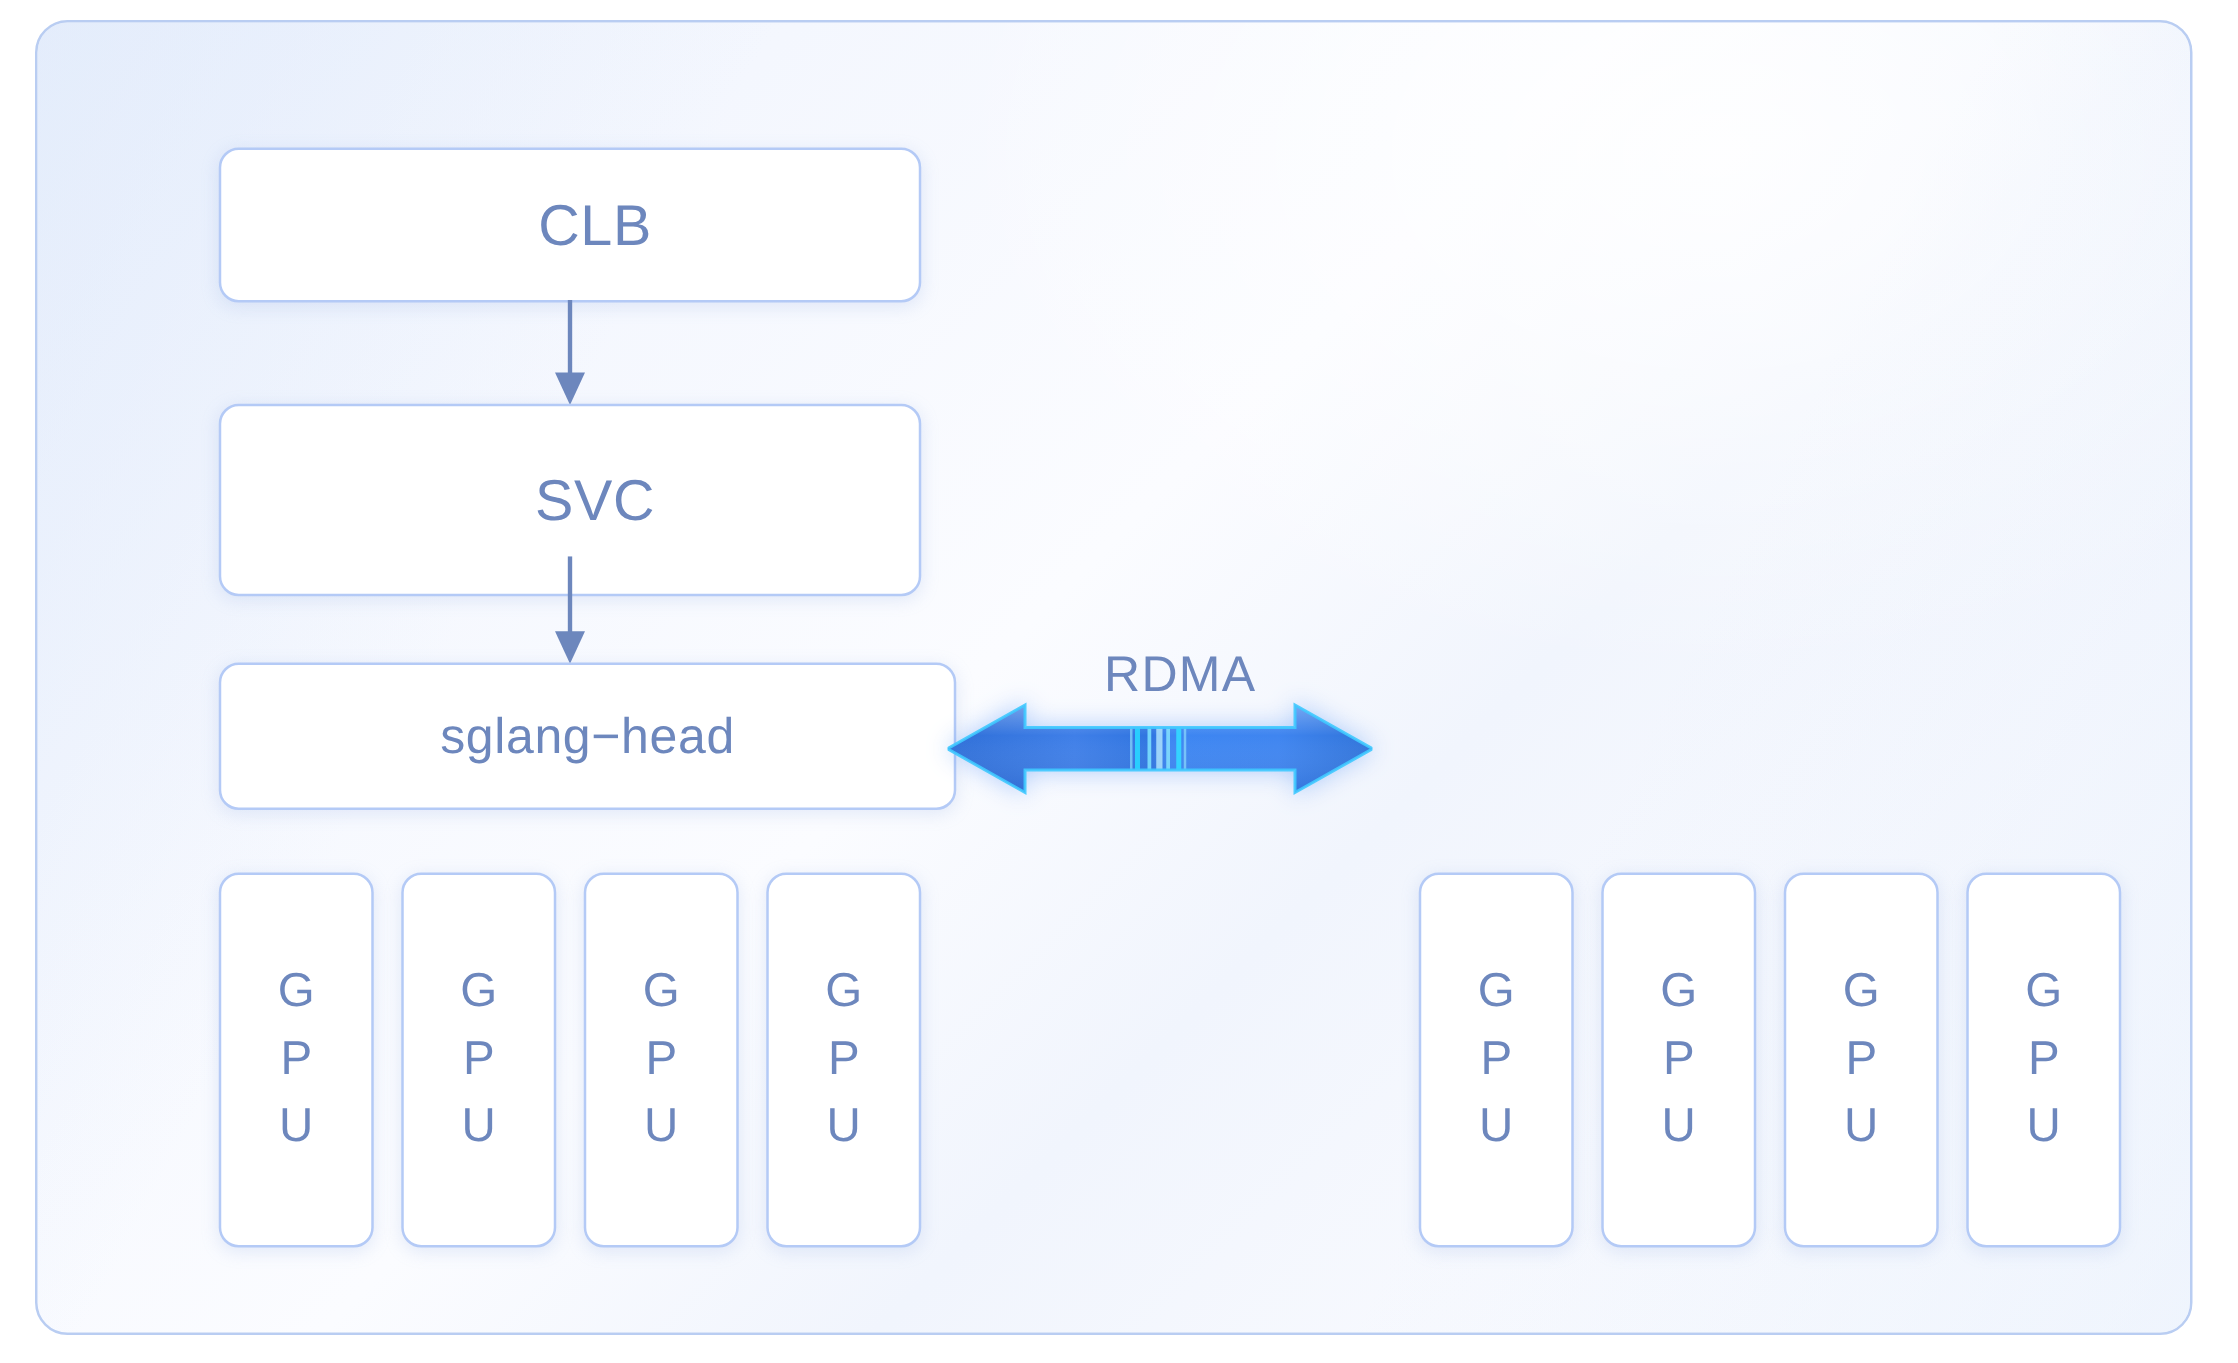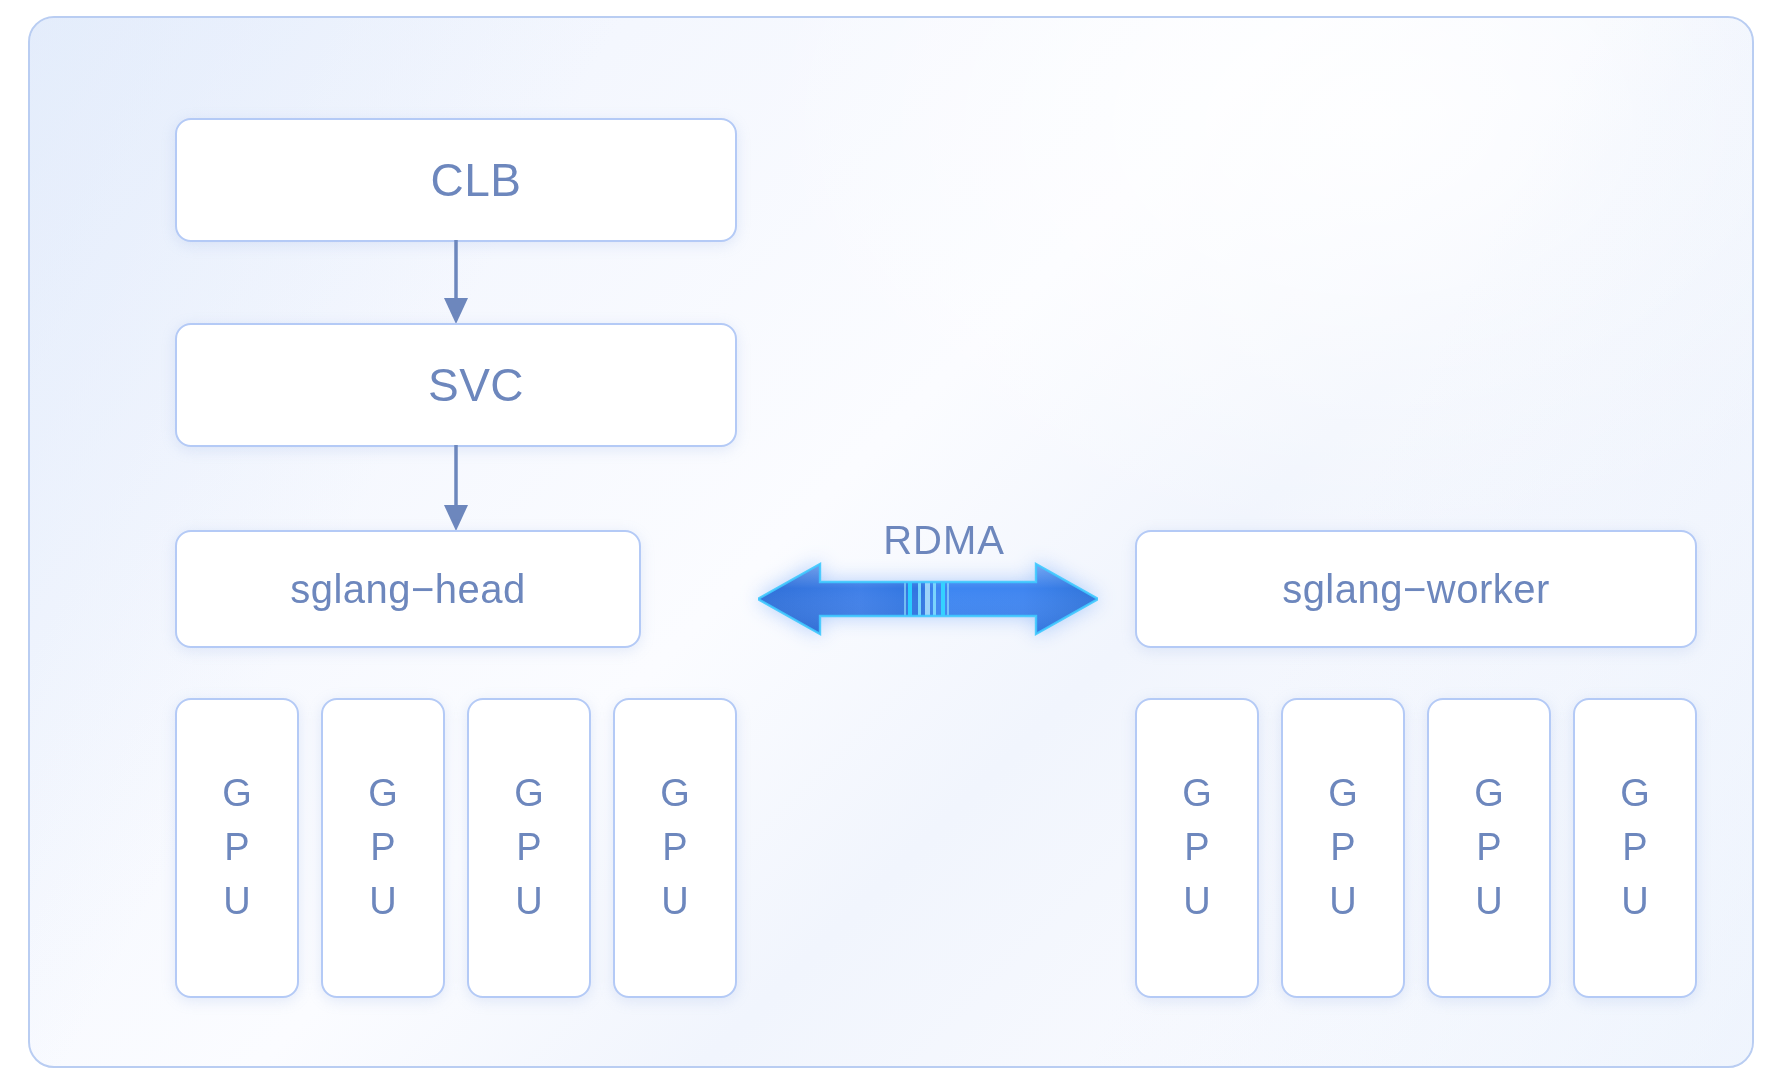--- a/index.html
+++ b/index.html
@@ -60,22 +60,22 @@
     justify-content: center;
     color: #6d87bd;
     letter-spacing: .5px;
   }
 
   .card.big-label { font-size: 46px; font-weight: 500; padding-left: 40px; }
   .card.node-label { font-size: 40px; font-weight: 400; }
 
   
   #clb-box    { left: 145px; top: 100px;  width: 562px; height: 124px; }
-  #svc-box    { left: 145px; top: 305px;  width: 562px; height: 124px; }
-  #head-box   { left: 145px; top: 512px;  width: 466px; height: 118px; }
+  #svc-box    { left: 145px; top: 305px;  width: 562px; height: 154px; }
+  #head-box   { left: 145px; top: 512px;  width: 590px; height: 118px; }
 
   
   #worker-box { left: 1105px; top: 512px; width: 562px; height: 118px; }
 
   
   .gpu-card {
     position: absolute;
     box-sizing: border-box;
     width: 124px;
     height: 300px;
@@ -203,23 +203,20 @@
         <rect x="167" y="0" width="5" height="82" fill="#bdefff" opacity=".75"></rect>
         <rect x="175" y="0" width="3" height="82" fill="#8ae7ff" opacity=".8"></rect>
         <rect x="183" y="0" width="4" height="82" fill="#34d6ff" opacity=".95"></rect>
         <rect x="146" y="0" width="2" height="82" fill="#9ae9ff" opacity=".6"></rect>
         <rect x="189" y="0" width="2" height="82" fill="#9ae9ff" opacity=".6"></rect>
       </g>
 
       <path d="M0,41 L62,6 L62,24 L278,24 L278,6 L340,41 L278,76 L278,58 L62,58 L62,76 Z" fill="none" stroke="#3fc9ff" stroke-width="2.4" opacity=".9"></path>
     </svg>
 
-    <div class="card node-label" id="worker-box">
-      <span>sglang−worker</span>
-    </div>
 
     <div class="gpu-card" style="left:1105px">
       <span>G</span>
       <span>P</span>
       <span>U</span>
     </div>
     <div class="gpu-card" style="left:1251px">
       <span>G</span>
       <span>P</span>
       <span>U</span>

